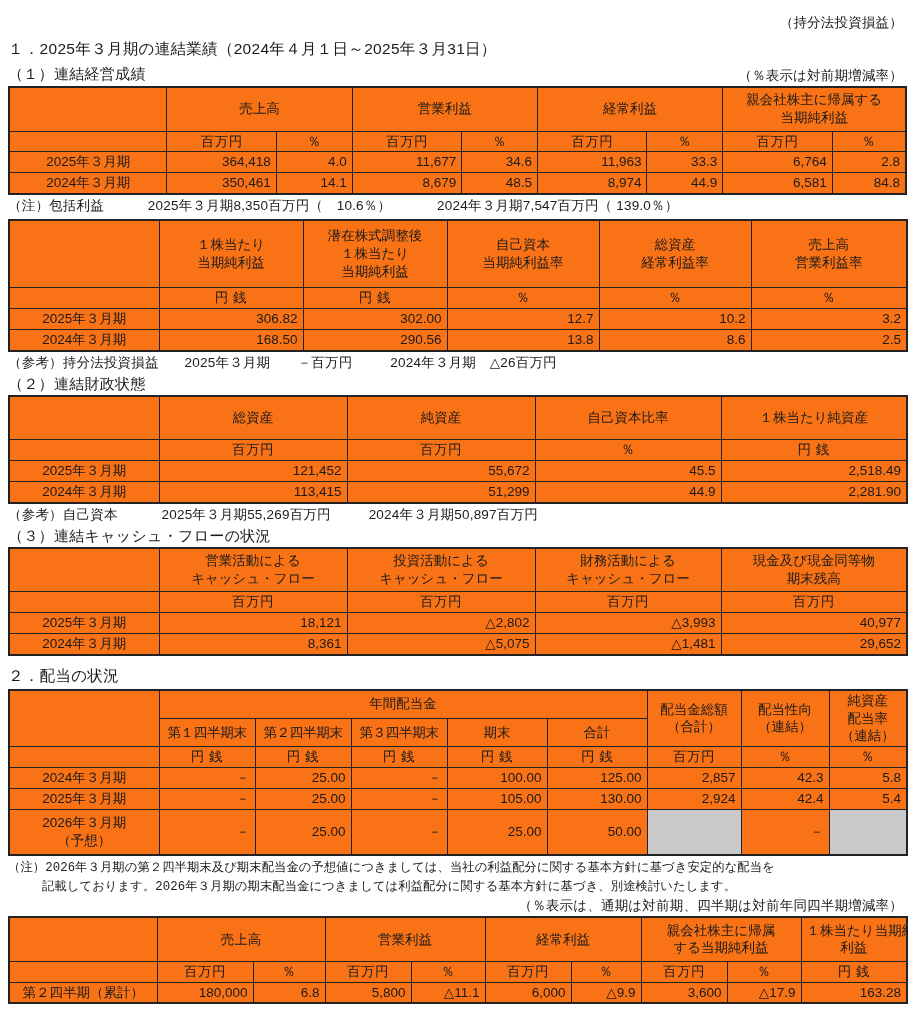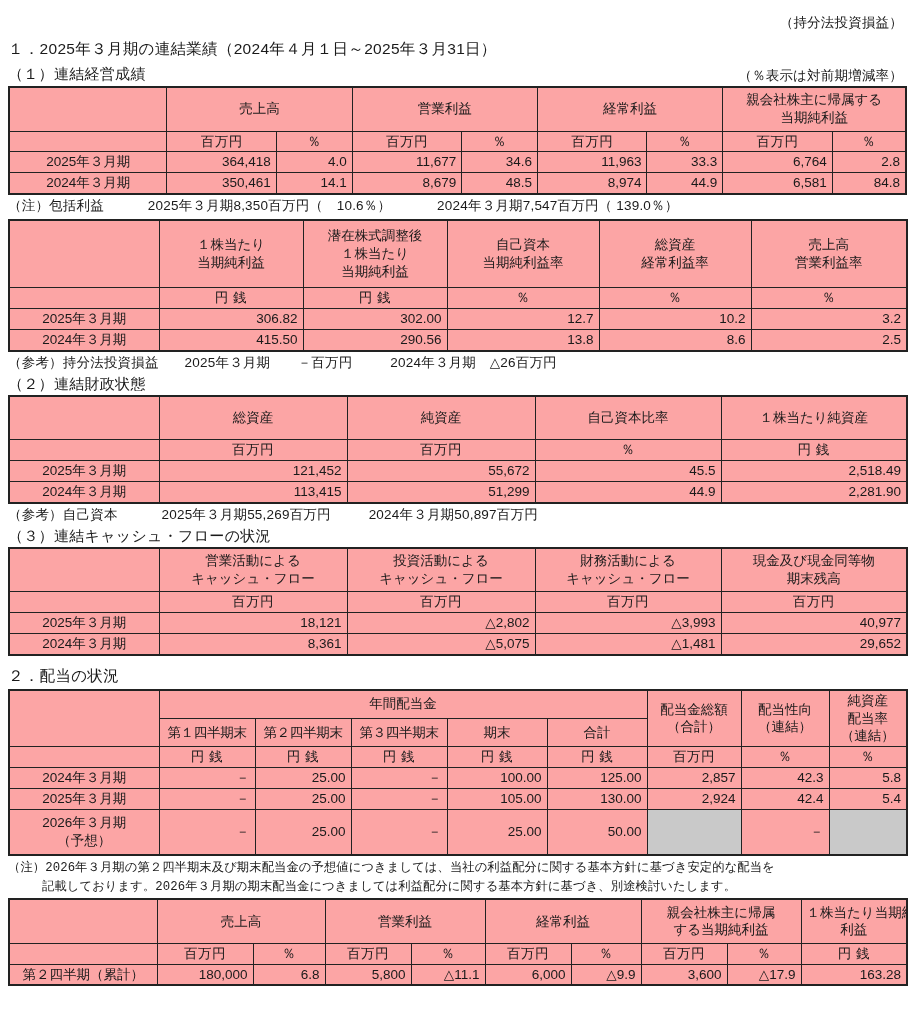--- a/index.html
+++ b/index.html
@@ -61,21 +61,21 @@
     font-family: Liberation Mono, monospace;
   }
   .footnote .fn-indent { display:block; padding-left: 34px; }
 
   
   table.fin {
     border-collapse: collapse;
     width: 100%;
     table-layout: fixed;
     margin: 1px 0 0 0;
-    background: #fca5a5;
+    background: #f97316;
   }
   table.fin th, table.fin td {
     border: 1px solid #222;
     padding: 1px 5px;
     font-weight: normal;
     font-size: 13.5px;
     line-height: 1.32;
     vertical-align: middle;
     white-space: nowrap;
     overflow: hidden;
@@ -219,21 +219,21 @@
     <tr>
       <td class="rowlabel">2025年３月期</td>
       <td class="num">306.82</td>
       <td class="num">302.00</td>
       <td class="num">12.7</td>
       <td class="num">10.2</td>
       <td class="num">3.2</td>
     </tr>
     <tr>
       <td class="rowlabel">2024年３月期</td>
-      <td class="num">415.50</td>
+      <td class="num">168.50</td>
       <td class="num">290.56</td>
       <td class="num">13.8</td>
       <td class="num">8.6</td>
       <td class="num">2.5</td>
     </tr>
   </tbody>
     </table>
 
   <div class="note-line">
     <span>（参考）持分法投資損益</span>
@@ -409,20 +409,21 @@
       <td class="num shaded"></td>
     </tr>
   </tbody>
     </table>
 
   <div class="footnote">
     <span>（注）2026年３月期の第２四半期末及び期末配当金の予想値につきましては、当社の利益配分に関する基本方針に基づき安定的な配当を</span>
     <span class="fn-indent">記載しております。2026年３月期の期末配当金につきましては利益配分に関する基本方針に基づき、別途検討いたします。</span>
   </div>
 
+  <div class="right-note">（％表示は、通期は対前期、四半期は対前年同四半期増減率）</div>
 
   <table class="fin framed">
     <colgroup>
       <col style="width:148px">
       <col style="width:96px">
         <col style="width:72px">
       <col style="width:86px">
         <col style="width:74px">
       <col style="width:86px">
         <col style="width:70px">

